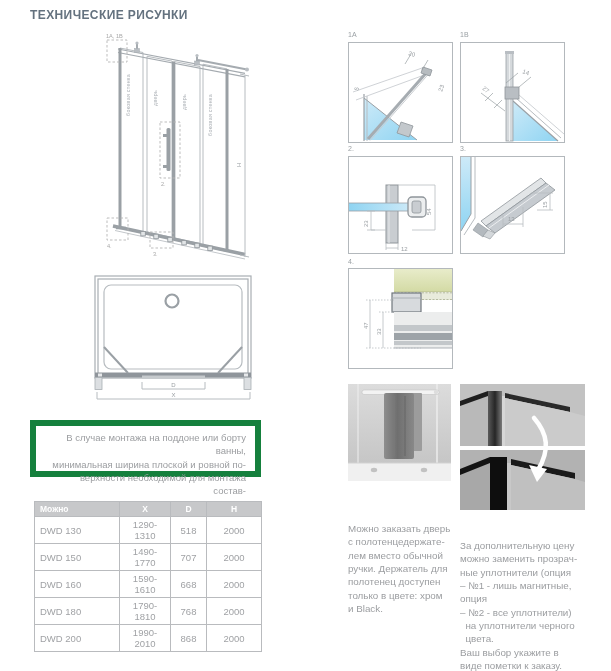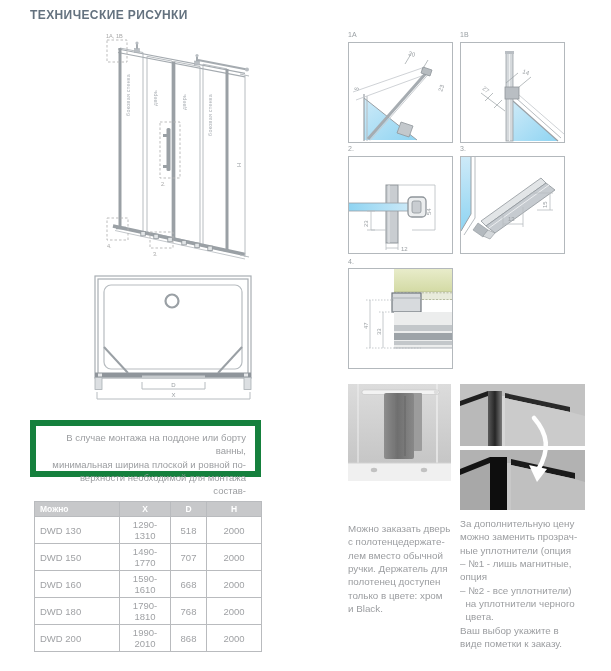--- a/index.html
+++ b/index.html
@@ -410,21 +410,21 @@
     </svg>
   </div>
 
   <div class="cap" style="left:348px;top:488px;width:110px;margin-top:34px;">Можно заказать дверь
 с полотенцедержате-
 лем вместо обычной
 ручки. Держатель для
 полотенец доступен
 только в цвете: хром
 и Black.</div>
-  <div class="cap" style="left:460px;top:517px;width:132px;">За дополнительную цену
+  <div class="cap" style="left:460px;top:539px;width:132px;">За дополнительную цену
 можно заменить прозрач-
 ные уплотнители (опция
 – №1 - лишь магнитные,
 опция
 – №2 - все уплотнители)
 &nbsp;&nbsp;на уплотнители черного
 &nbsp;&nbsp;цвета.
 Ваш выбор укажите в
 виде пометки к заказу.</div>
 

